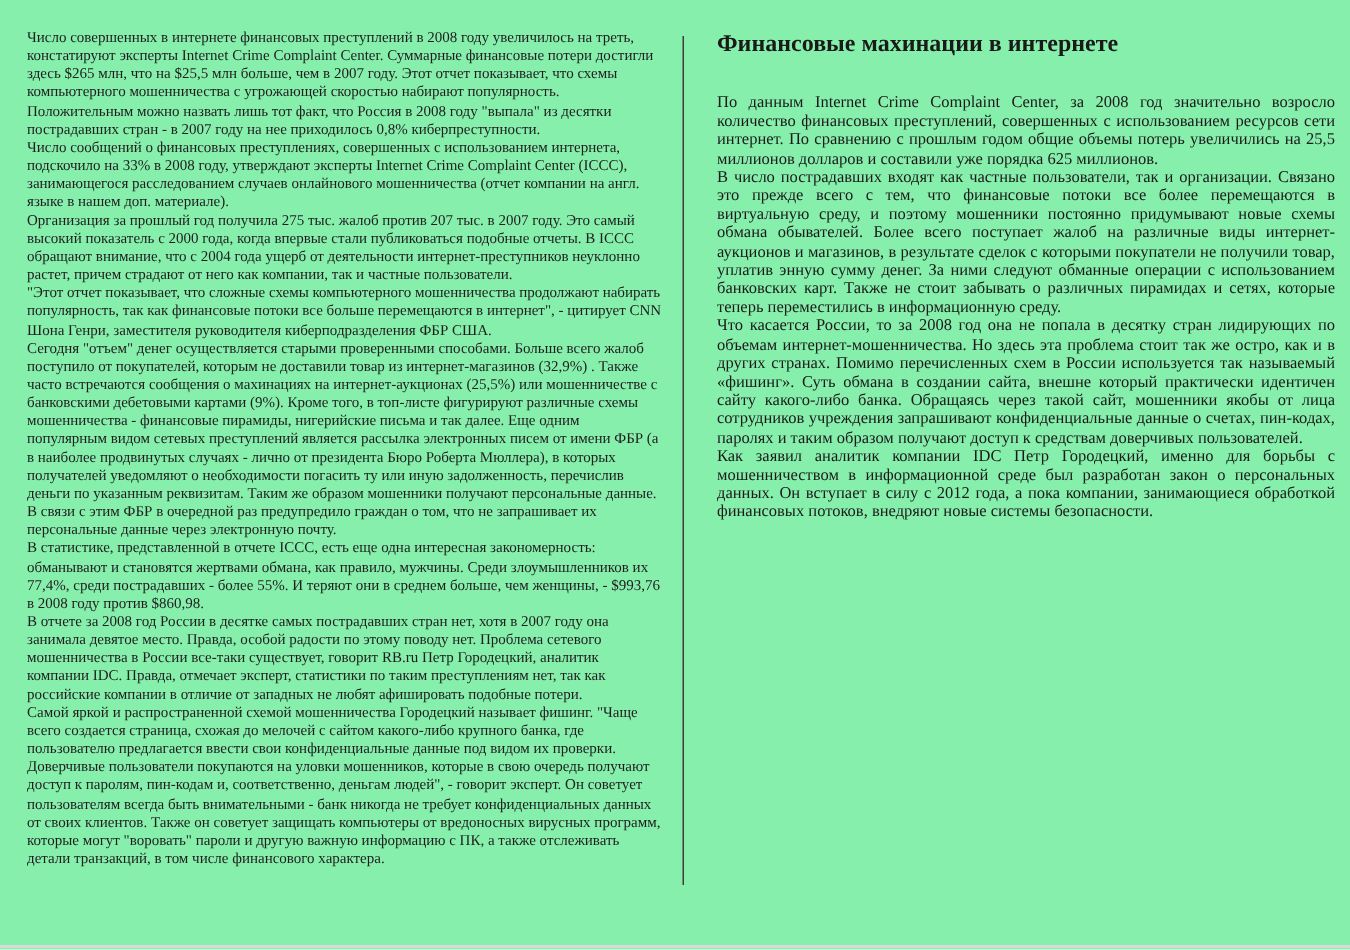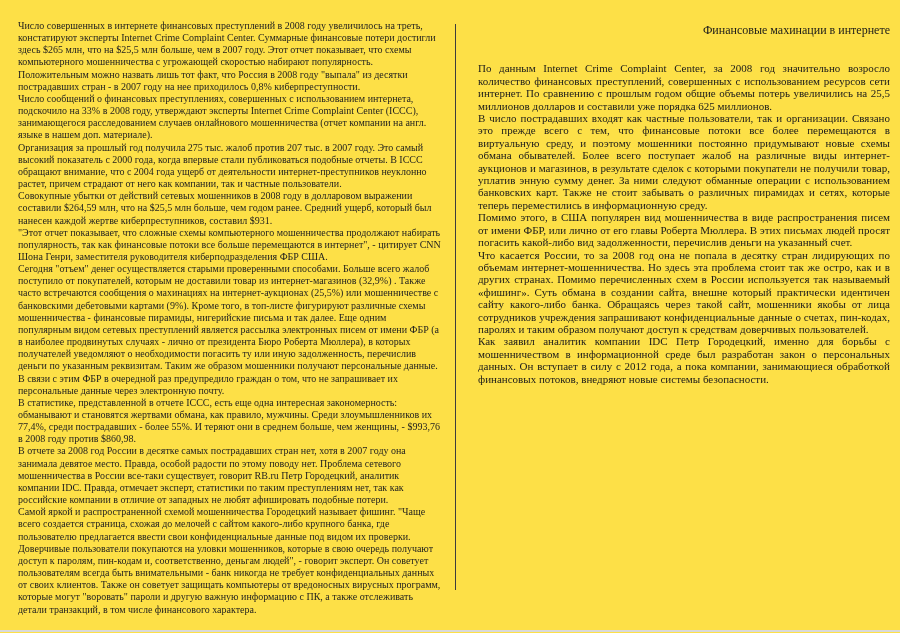--- a/index.html
+++ b/index.html
@@ -1,20 +1,20 @@
 <!DOCTYPE html>
 <html><head>
 <meta charset="utf-8">
 <style>
   html, body { margin: 0; padding: 0; background: #ffffff; }
   .page {
     position: relative;
     width: 900px;
     height: 633px;
-    background: #fde047;
+    background: #86efac;
     overflow: hidden;
     font-family: "Liberation Serif", serif;
     color: #1c1c1c;
   }
   .left-col {
     position: absolute;
     left: 18px;
     top: 20px;
     width: 424px;
     font-size: 10px;
@@ -35,23 +35,23 @@
     position: absolute;
     left: 478px;
     top: 24px;
     width: 412px;
     font-size: 11px;
     line-height: 12.4px;
     text-align: justify;
     color: #1a1a1a;
   }
   .right-col .title {
-    font-size: 12px;
-    font-weight: normal;
-    text-align: right;
+    font-size: 16px;
+    font-weight: bold;
+    text-align: left;
     margin: 0 0 26px 0;
     padding: 0;
   }
   .right-col p { margin: 0; padding: 0; }
   .bottom-edge {
     position: absolute;
     left: 0;
     bottom: 1px;
     width: 100%;
     height: 2px;
@@ -60,35 +60,33 @@
 </style>
 </head>
 <body>
 
 <div class="page">
 
   <div class="left-col">
     <p>Число совершенных в интернете финансовых преступлений в 2008 году увеличилось на треть, констатируют эксперты Internet Crime Complaint Center. Суммарные финансовые потери достигли здесь $265 млн, что на $25,5 млн больше, чем в 2007 году. Этот отчет показывает, что схемы компьютерного мошенничества с угрожающей скоростью набирают популярность. Положительным можно назвать лишь тот факт, что Россия в 2008 году "выпала" из десятки пострадавших стран - в 2007 году на нее приходилось 0,8% киберпреступности.</p>
     <p>Число сообщений о финансовых преступлениях, совершенных с использованием интернета, подскочило на 33% в 2008 году, утверждают эксперты Internet Crime Complaint Center (ICCC), занимающегося расследованием случаев онлайнового мошенничества (отчет компании на англ. языке в нашем доп. материале).</p>
     <p>Организация за прошлый год получила 275 тыс. жалоб против 207 тыс. в 2007 году. Это самый высокий показатель с 2000 года, когда впервые стали публиковаться подобные отчеты. В ICCC обращают внимание, что с 2004 года ущерб от деятельности интернет-преступников неуклонно растет, причем страдают от него как компании, так и частные пользователи.</p>
-    <p>Совокупные убытки от действий сетевых мошенников в 2008 году в долларовом выражении составили $264,59 млн, что на $25,5 млн больше, чем годом ранее. Средний ущерб, который был нанесен каждой жертве киберпреступников, составил $931.</p>
     <p>"Этот отчет показывает, что сложные схемы компьютерного мошенничества продолжают набирать популярность, так как финансовые потоки все больше перемещаются в интернет", - цитирует CNN Шона Генри, заместителя руководителя киберподразделения ФБР США.</p>
     <p>Сегодня "отъем" денег осуществляется старыми проверенными способами. Больше всего жалоб поступило от покупателей, которым не доставили товар из интернет-магазинов (32,9%) . Также часто встречаются сообщения о махинациях на интернет-аукционах (25,5%) или мошенничестве с банковскими дебетовыми картами (9%).  Кроме того, в топ-листе фигурируют различные схемы мошенничества - финансовые пирамиды, нигерийские письма и так далее. Еще одним популярным видом сетевых преступлений является рассылка электронных писем от имени ФБР (а в наиболее продвинутых случаях - лично от президента Бюро Роберта Мюллера), в которых получателей уведомляют о необходимости погасить ту или иную задолженность, перечислив деньги по указанным реквизитам. Таким же образом мошенники получают персональные данные. В связи с этим ФБР в очередной раз предупредило граждан о том, что не запрашивает их персональные данные через электронную почту.</p>
     <p>В статистике, представленной в отчете ICCC, есть еще одна интересная закономерность: обманывают и становятся жертвами обмана, как правило, мужчины. Среди злоумышленников их 77,4%, среди пострадавших - более 55%. И теряют они в среднем больше, чем женщины, - $993,76 в 2008 году против $860,98.</p>
     <p>В отчете за 2008 год России в десятке самых пострадавших стран нет, хотя в 2007 году она занимала девятое место. Правда, особой радости по этому поводу нет. Проблема сетевого мошенничества в России все-таки существует, говорит RB.ru Петр Городецкий, аналитик компании IDC. Правда, отмечает эксперт, статистики по таким преступлениям нет, так как российские компании в отличие от западных не любят афишировать подобные потери.</p>
     <p>Самой яркой и распространенной схемой мошенничества Городецкий называет фишинг. "Чаще всего создается страница, схожая до мелочей с сайтом какого-либо крупного банка, где пользователю предлагается ввести свои конфиденциальные данные под видом их проверки. Доверчивые пользователи покупаются на уловки мошенников, которые в свою очередь получают доступ к паролям, пин-кодам и, соответственно, деньгам людей", - говорит эксперт. Он советует пользователям всегда быть внимательными - банк никогда не требует конфиденциальных данных от своих клиентов. Также он советует защищать компьютеры от вредоносных вирусных программ, которые могут "воровать" пароли и другую важную информацию с ПК, а также отслеживать детали транзакций, в том числе финансового характера.</p>
 
   </div>
 
   <div class="divider"></div>
 
   <div class="right-col">
     <h1 class="title">Финансовые махинации в интернете</h1>
     <p>По данным Internet Crime Complaint Center, за 2008 год значительно возросло количество финансовых преступлений, совершенных с использованием ресурсов сети интернет. По сравнению с прошлым годом общие объемы потерь увеличились на 25,5 миллионов долларов и составили уже порядка 625 миллионов.</p>
     <p>В число пострадавших входят как частные пользователи, так и организации. Связано это прежде всего с тем, что финансовые потоки все более перемещаются в виртуальную среду, и поэтому мошенники постоянно придумывают новые схемы обмана обывателей. Более всего поступает жалоб на различные виды интернет-аукционов и магазинов, в результате сделок с которыми покупатели не получили товар, уплатив энную сумму денег. За ними следуют обманные операции с использованием банковских карт. Также не стоит забывать о различных пирамидах и сетях, которые теперь переместились в информационную среду.</p>
-    <p>Помимо этого, в США популярен вид мошенничества в виде распространения писем от имени ФБР, или лично от его главы Роберта Мюллера. В этих письмах людей просят погасить какой-либо вид задолженности, перечислив деньги на указанный счет.</p>
     <p>Что касается России, то за 2008 год она не попала в десятку стран лидирующих по объемам интернет-мошенничества. Но здесь эта проблема стоит так же остро, как и в других странах. Помимо перечисленных схем в России используется так называемый «фишинг». Суть обмана в создании сайта, внешне который практически идентичен сайту какого-либо банка. Обращаясь через такой сайт, мошенники якобы от лица сотрудников учреждения  запрашивают конфиденциальные данные о счетах, пин-кодах, паролях и таким образом получают доступ к средствам доверчивых пользователей.</p>
     <p>Как заявил аналитик компании IDC Петр Городецкий, именно для борьбы с мошенничеством в информационной среде был разработан закон о персональных данных. Он вступает в силу с 2012 года, а пока компании, занимающиеся обработкой финансовых потоков, внедряют новые системы безопасности.</p>
   </div>
 
   <div class="bottom-edge"></div>
 
 </div>
 
 </body></html>

